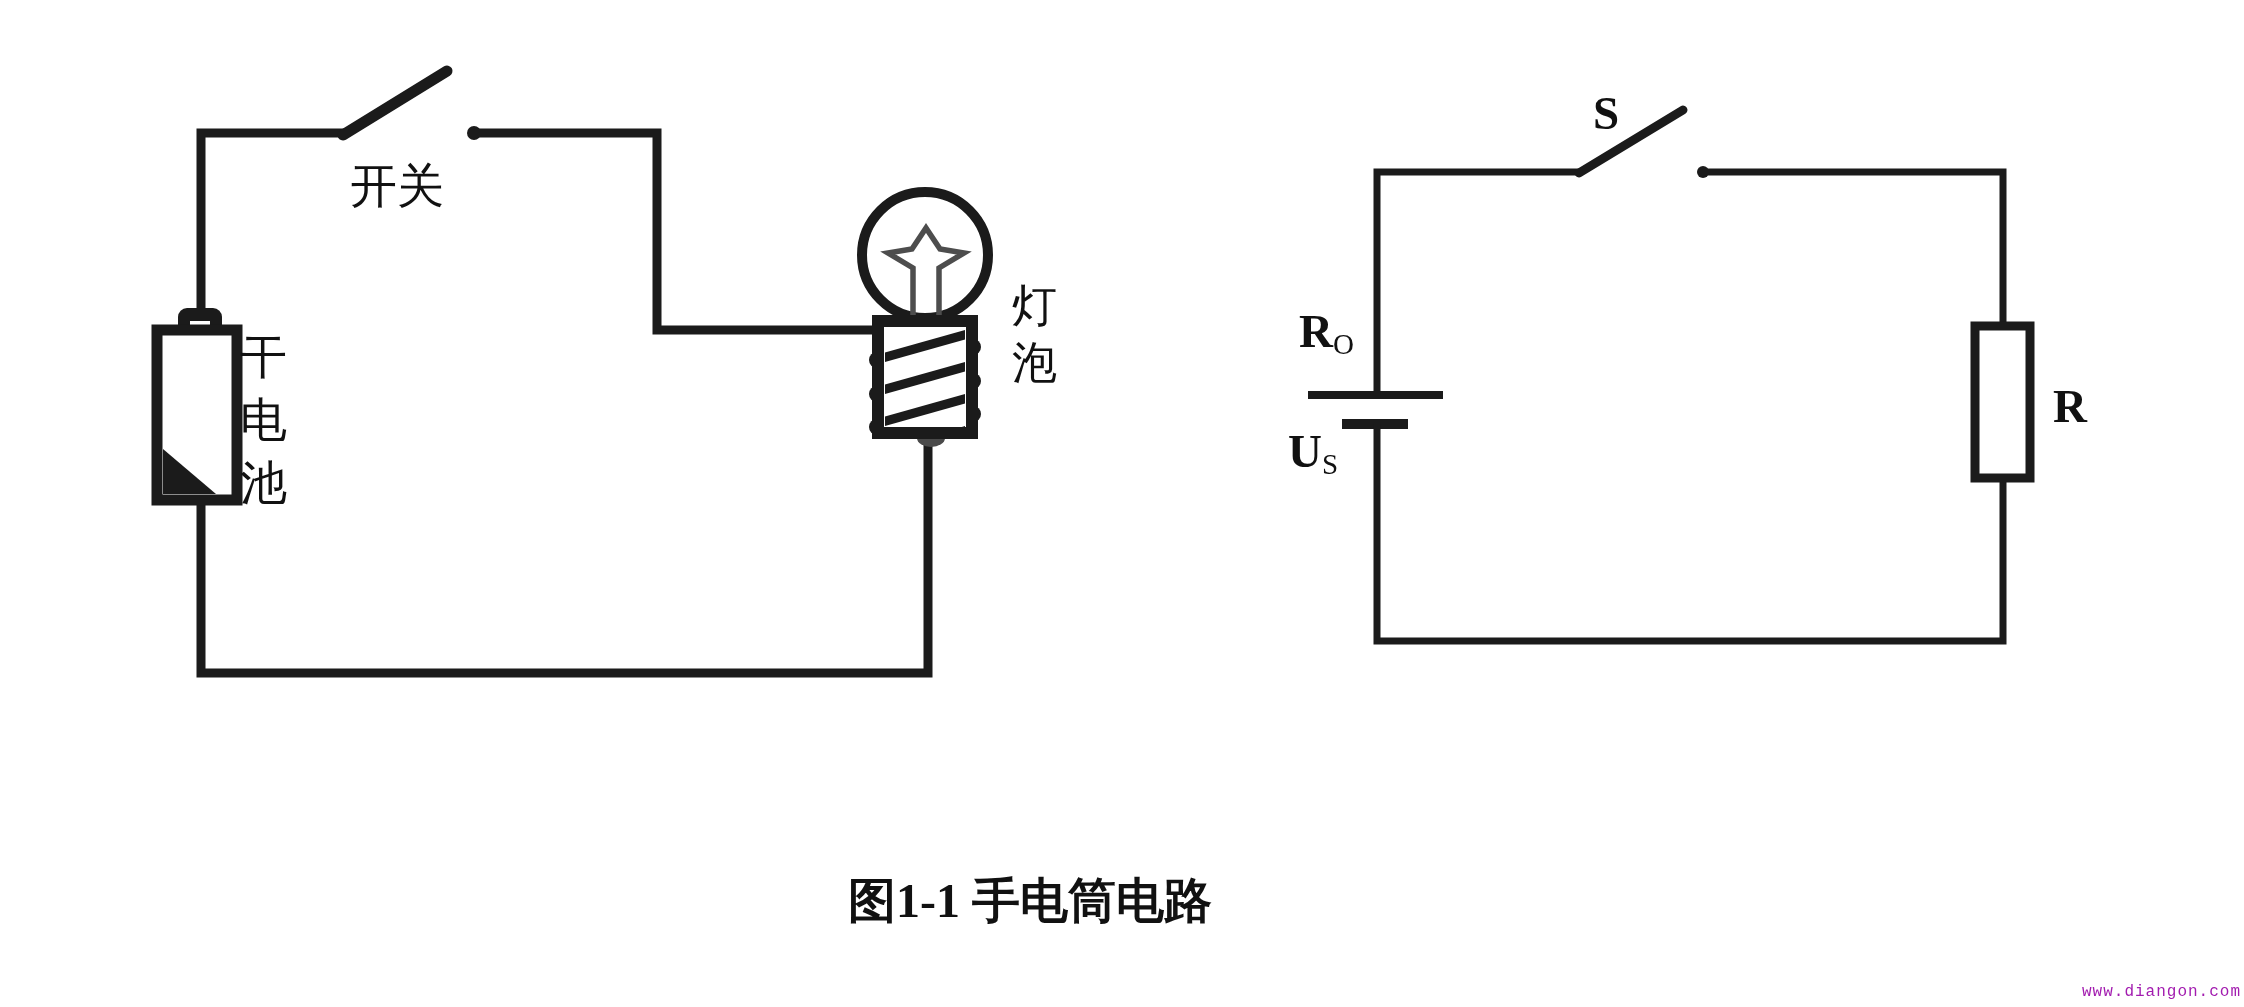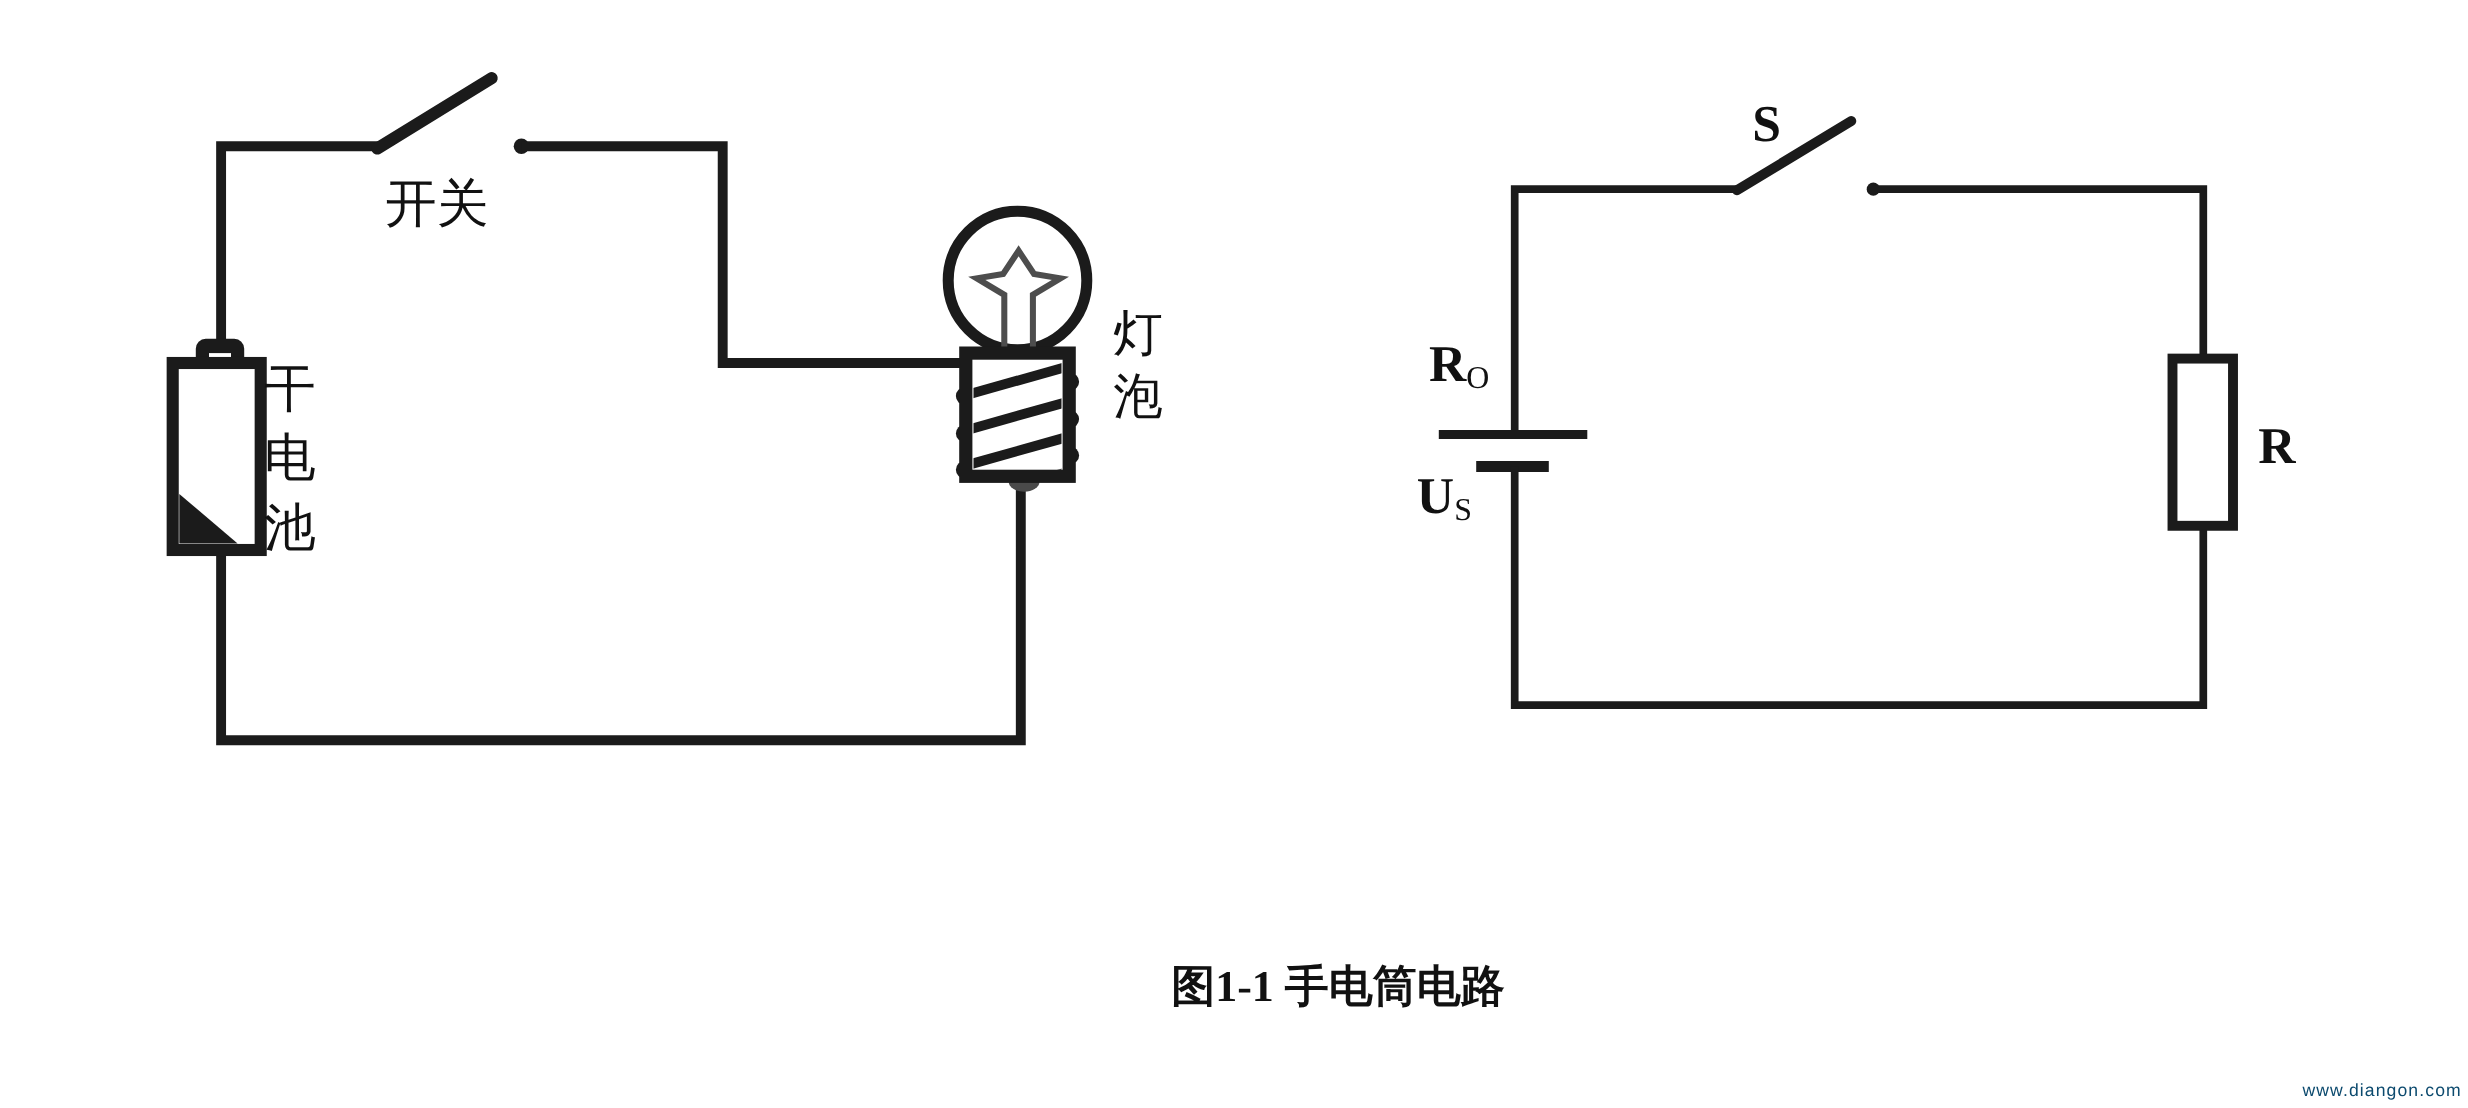--- a/index.html
+++ b/index.html
@@ -11,31 +11,30 @@
     color:#111;
     overflow:hidden;
   }
   .stage svg{position:absolute;left:0;top:0;}
   .lbl{position:absolute;line-height:1;white-space:pre;}
   .cjk{font-size:47px;font-weight:400;}
   .vert{
     white-space:normal;
     word-break:break-all;
     width:1em;
-    font-family:Liberation Mono, monospace;
   }
   .vert-battery{font-size:47px;line-height:63px;}
   .vert-bulb{font-size:45px;line-height:57px;}
   .sym{font-size:47px;font-weight:700;}
   .sub{font-size:29px;font-weight:400;position:relative;top:7px;letter-spacing:0;}
   .caption{font-size:47px;font-weight:700;text-align:center;width:520px;}
-  .figcap{font-size:40px;font-weight:700;text-align:right;width:520px;}
+  .figcap{font-size:48px;font-weight:700;text-align:left;width:520px;}
   .watermark{
-    font-family:Liberation Sans, sans-serif;
-    font-size:16px;color:#0c4a6e;letter-spacing:1px;font-weight:400;
+    font-family:Liberation Mono, monospace;
+    font-size:16px;color:#a21caf;letter-spacing:1px;font-weight:400;
   }
 </style>
 </head>
 <body>
 
 <div class="stage">
 
   <svg width="2244" height="1007" viewBox="0 0 2244 1007">
 
     <g fill="none" stroke="#1b1b1b" stroke-width="9">

